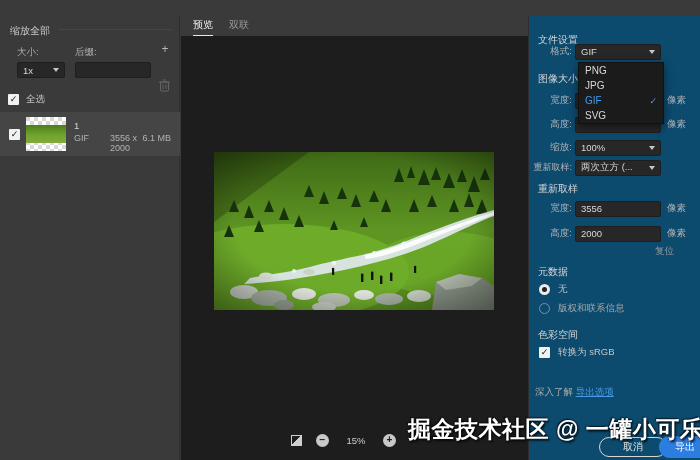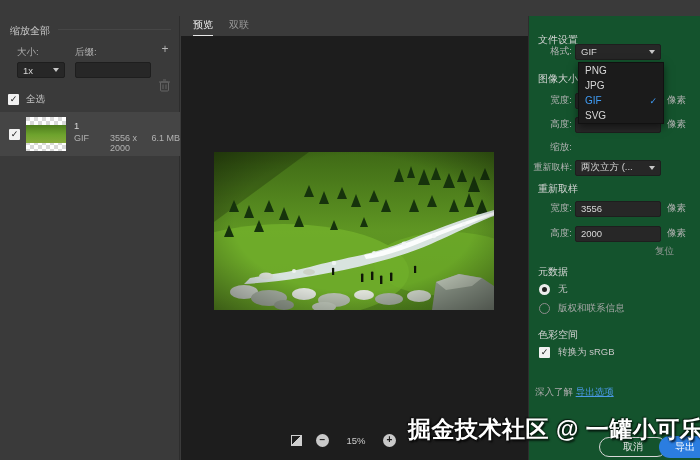--- a/index.html
+++ b/index.html
@@ -8,21 +8,21 @@
   .app { position:relative; width:700px; height:460px; background:#3a3a3a; overflow:hidden; }
 
   
   .titlebar { position:absolute; left:0; top:0; width:700px; height:16px; background:#141414; display:flex; align-items:center; justify-content:space-between; padding:0 7px; }
   .titlebar .ttl { font-size:10px; color:#cfcfcf; }
   .titlebar .x { font-size:10px; color:#b5b5b5; cursor:default; }
 
   
   .left-panel  { position:absolute; left:0; top:16px; width:180px; height:444px; background:#3a3a3a; border-right:1px solid #2d2d2d; }
   .center-col  { position:absolute; left:181px; top:16px; width:347px; height:444px;border-radius:18px; }
-  .right-panel { position:absolute; left:528px; top:16px; width:172px; height:444px; background:#14532d; border-left:1px solid #2d2d2d; }
+  .right-panel { position:absolute; left:528px; top:16px; width:172px; height:444px; background:#0c4a6e; border-left:1px solid #2d2d2d; }
 
   
   .lp-head { position:absolute; left:10px; top:8px; font-size:10px; color:#c9c9c9; }
   .lp-rule { position:absolute; left:58px; right:8px; top:13px; height:1px; background:#464646; }
   .lbl { font-size:9.5px; color:#aeaeae; }
   .lp-size-lbl { position:absolute; left:17px; top:30px; }
   .lp-suffix-lbl { position:absolute; left:75px; top:30px; }
   .plus-btn { position:absolute; left:158px; top:26px; width:14px; height:14px; color:#b5b5b5; font-size:12px; text-align:center; line-height:14px; }
   .field { background:#272727; border:1px solid #1e1e1e; border-radius:2px; color:#d8d8d8; font-size:9.5px; display:flex; align-items:center; padding:0 5px; }
   .lp-scale-select { position:absolute; left:17px; top:46px; width:48px; height:16px; justify-content:space-between; }
@@ -35,21 +35,21 @@
   .file-item { position:absolute; left:0; top:96px; width:180px; height:44px; background:#454545; display:flex; align-items:center; }
   .file-item .checkbox { margin-left:9px; }
   .thumb { position:relative; width:40px; height:34px; margin-left:6px; background:
       repeating-conic-gradient(#ffffff 0% 25%, #d9d9d9 0% 50%) 0 0 / 8px 8px; overflow:hidden; }
   .thumb .strip { position:absolute; left:0; top:8px; width:40px; height:18px; background:linear-gradient(180deg,#4d7d1d,#6ea32d 55%,#86a93c); }
   .fi-col { margin-left:8px; flex:1; }
   .fi-name { font-size:9.5px; color:#d6d6d6; margin-bottom:4px; }
   .fi-row { display:flex; font-size:9px; color:#b2b2b2; }
   .fi-fmt { width:36px; }
   .fi-dims { flex:1; }
-  .fi-size { margin-right:0; }
+  .fi-size { margin-right:9px; }
 
   
   .preview-tabs { position:absolute; left:0; top:0; width:347px; height:20px; background:#3a3a3a; display:flex; align-items:center; gap:16px; padding-left:12px; }
   .tab { font-size:10px; color:#9a9a9a; position:relative; padding-bottom:3px; }
   .tab.active { color:#efefef; }
   .tab.active::after { content:""; position:absolute; left:0; right:0; bottom:-2px; height:2px; background:#e8e8e8; }
   .canvas { position:absolute; left:0; top:20px; width:347px; height:424px; background:#1d1d1d; }
   .preview-img { position:absolute; left:33px; top:116px; width:280px; height:158px; }
   .zoombar { position:absolute; left:110px; top:398px; display:flex; align-items:center; gap:14px; }
   .fit-icon { width:11px; height:11px; border:1px solid #cfcfcf; background:linear-gradient(315deg,#cfcfcf 50%,transparent 50%); }
@@ -287,20 +287,24 @@
         <span>GIF</span>
         <span class="ck" style="color: rgb(63, 155, 244);">✓</span>
       </div>
       <div class="opt">
           <span>SVG</span>
         </div>
     </div>
 
     <div class="row" style="top:123px">
       <span class="rlbl">缩放:</span>
+      <span class="field select ctrl">
+        <span>100%</span>
+        <span class="chev"></span>
+      </span>
     </div>
 
     <div class="row" style="top:143px">
       <span class="rlbl" style="font-size:9px">重新取样:</span>
       <span class="field select ctrl">
         <span>两次立方 (...</span>
         <span class="chev"></span>
       </span>
     </div>
 

